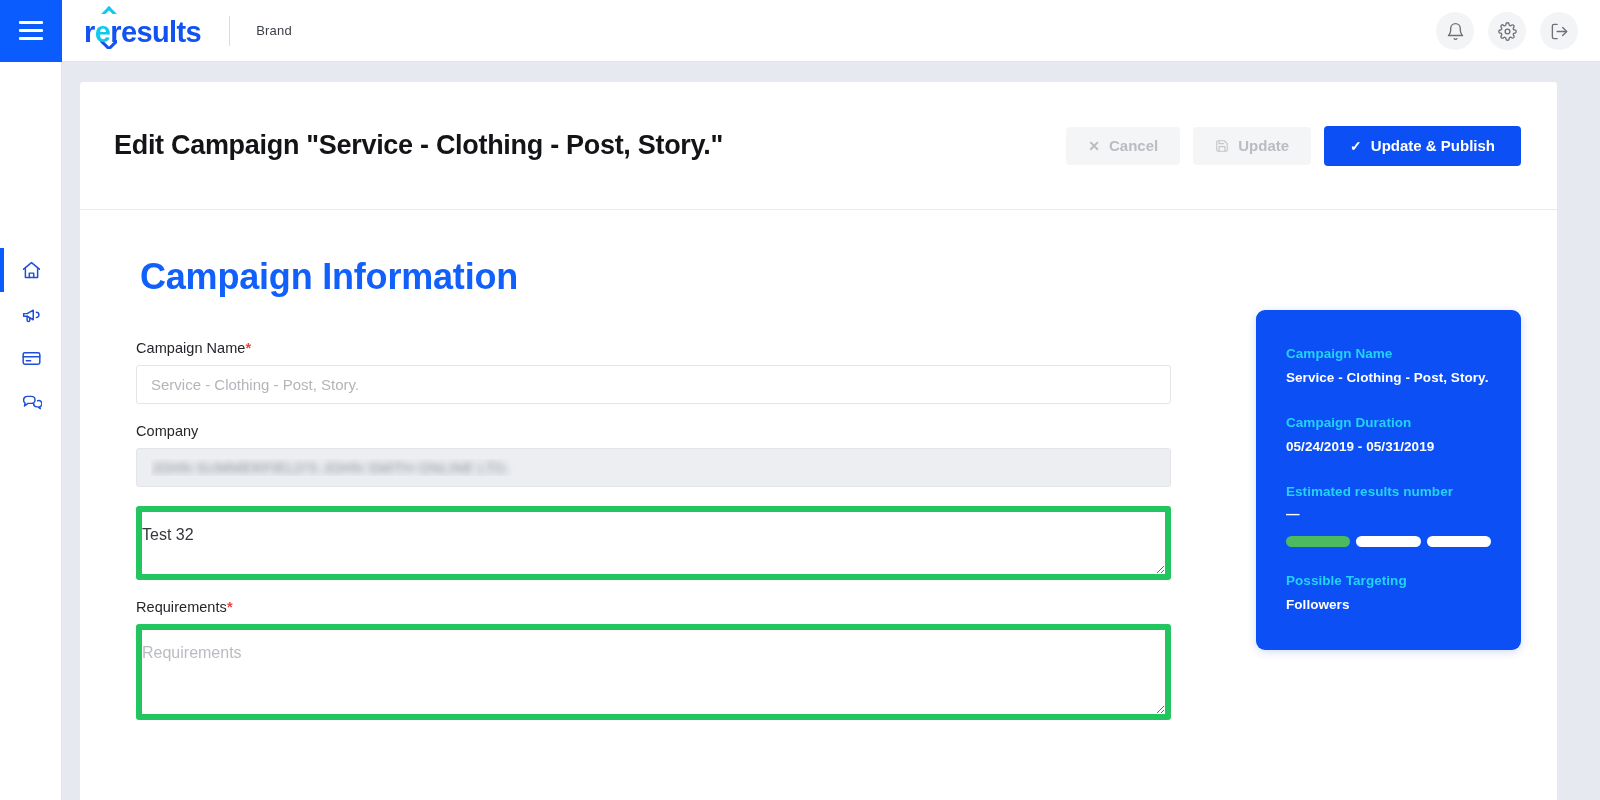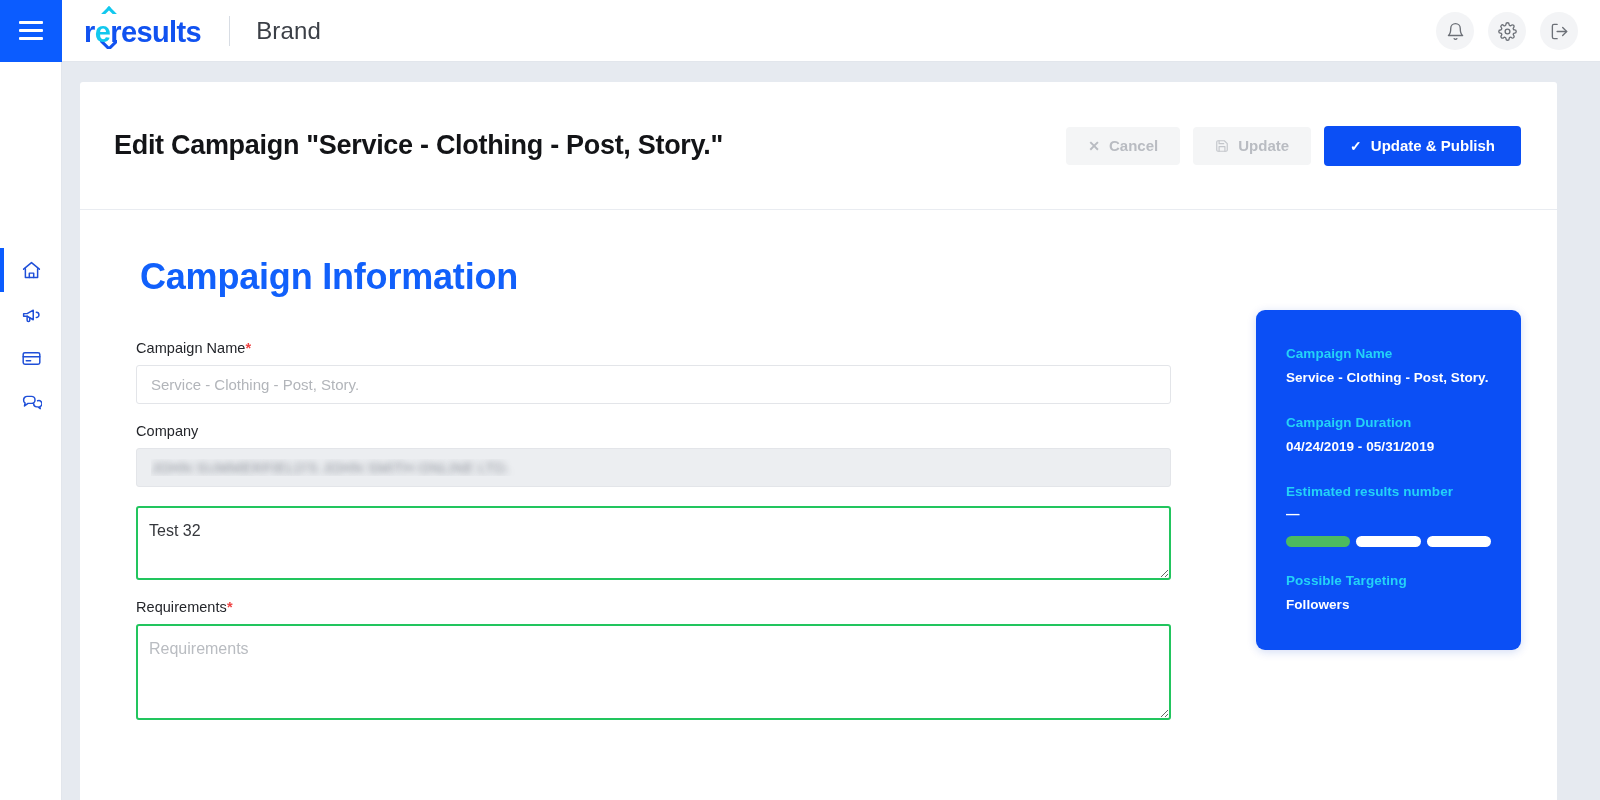--- a/index.html
+++ b/index.html
@@ -99,21 +99,21 @@
   }
 
   .brand-divider {
     width: 1px;
     height: 30px;
     background: #d8dde4;
     margin: 0 26px 0 28px;
   }
 
   .brand-label {
-    font-size: 24px;
+    font-size: 13px;
     color: #3b3f46;
     letter-spacing: 0.2px;
   }
 
   .topbar-actions {
     position: absolute;
     right: 22px;
     top: 0;
     height: 62px;
     display: flex;
@@ -281,27 +281,27 @@
     background: #eceef1;
     border-color: #e3e5e9;
     color: transparent;
     text-shadow: 0 0 6px rgba(120,125,135,0.85);
     cursor: not-allowed;
   }
 
   .text-area {
     display: block;
     width: 100%;
-    border: 2px solid #22c55e;
+    border: 6px solid #22c55e;
     border-radius: 3px;
     background: #ffffff;
     font-family: "Liberation Sans", sans-serif;
     font-size: 16px;
     color: #35373c;
-    padding: 14px 11px;
+    padding: 14px 0;
     outline: none;
     resize: vertical;
   }
   .text-area::placeholder { color: #b9bcc1; }
   .ta-desc { height: 74px; }
   .ta-req  { height: 96px; }
 
   
   .summary {
     position: absolute;
@@ -487,21 +487,21 @@
 
     <div class="summary">
 
       <div class="sum-block">
         <div class="sum-label">Campaign Name</div>
         <div class="sum-value">Service - Clothing - Post, Story.</div>
       </div>
 
       <div class="sum-block">
         <div class="sum-label">Campaign Duration</div>
-        <div class="sum-value">04/24/2019 - 05/31/2019</div>
+        <div class="sum-value">05/24/2019 - 05/31/2019</div>
       </div>
 
       <div class="sum-block">
         <div class="sum-label">Estimated results number</div>
         <div class="sum-dash">—</div>
         <div class="meter" id="meter">
             <div class="meter-seg filled"></div>
             <div class="meter-seg"></div>
             <div class="meter-seg"></div>
           </div>

